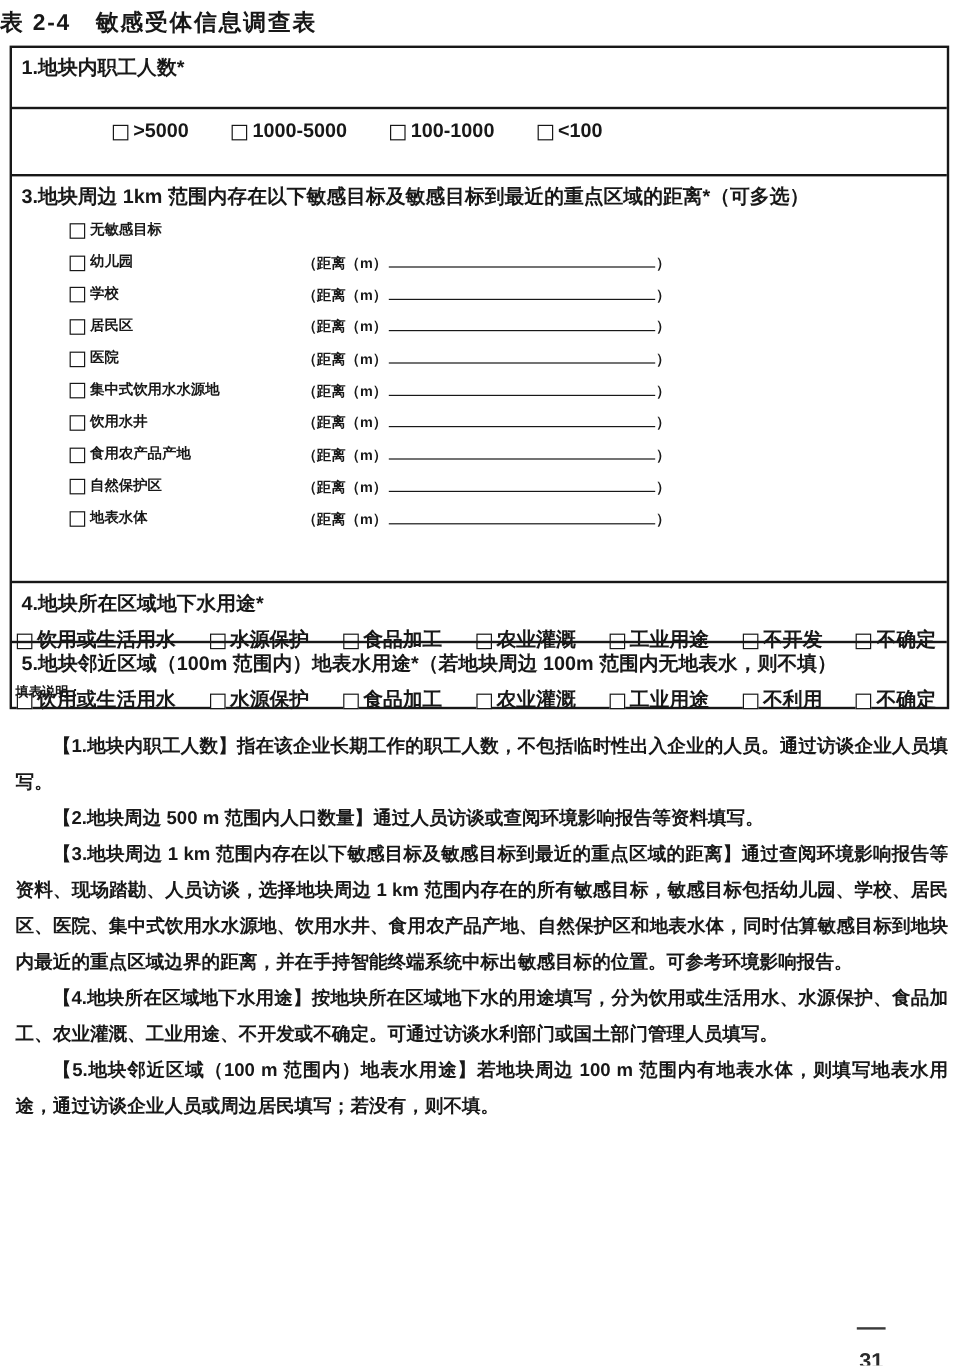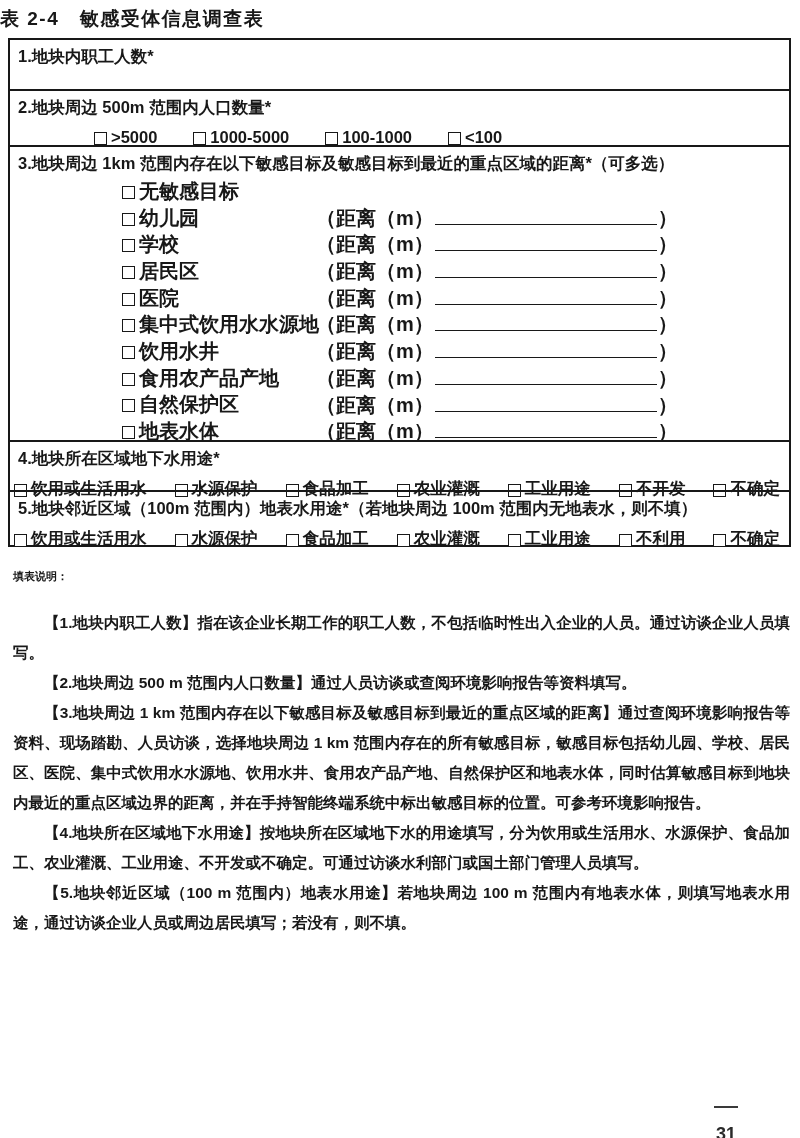--- a/index.html
+++ b/index.html
@@ -26,21 +26,21 @@
   }
   .trow { border-top:2px solid #181818; position:relative; }
   .trow:first-child { border-top:none; }
   .row-label {
     font-size:16.5px; font-weight:600;
     padding:6px 10px 0 8px;
     white-space:nowrap;
   }
   .row1 { height:49px; }
   .row2 { height:56px; }
-  .row3 { height:295px; }
+  .row3 { height:339px; }
   .row4 { height:50px; }
   .row5 { height:55px; }
   .answer-space { height:22px; }
   
   .cb {
     display:inline-block; flex:none;
     width:13px; height:13px;
     border:1.7px solid #181818;
     margin-right:4px;
     position:relative; top:1px;
@@ -49,24 +49,24 @@
   
   .options-inline {
     display:flex; align-items:center; gap:36px;
     padding-left:84px; margin-top:9px;
     font-size:16.5px; font-weight:600;
   }
   .opt { display:flex; align-items:center; white-space:nowrap; }
   
   .target-list { margin-top:3px; }
   .titem {
-    display:flex; 
+    display:flex; align-items:center;
     height:26.7px;
-    padding-left:112px;
-    font-size:20px; font-weight:600;
+    padding-left:48px;
+    font-size:12px; font-weight:600;
   }
   .tlabel { display:flex; align-items:center; width:194px; flex:none; white-space:nowrap; }
   .dist { display:flex; align-items:baseline; white-space:nowrap; }
   .uline {
     display:inline-block;
     width:222px; height:15px;
     border-bottom:1.7px solid #181818;
     margin:0 1px;
   }
   
@@ -99,21 +99,20 @@
 <h1 class="doc-title">表 2-4　敏感受体信息调查表</h1>
 
 <div class="form-table">
 
   <div class="trow row1">
     <div class="row-label">1.地块内职工人数*</div>
     <div class="answer-space"></div>
   </div>
 
   <div class="trow row2">
-    <div class="row-label">2.地块周边 500m 范围内人口数量*</div>
     <div class="options-inline">
       <label class="opt">
         <span class="cb"></span>
         <span>&gt;5000</span>
       </label>
       <label class="opt">
         <span class="cb"></span>
         <span>1000-5000</span>
       </label>
       <label class="opt">

